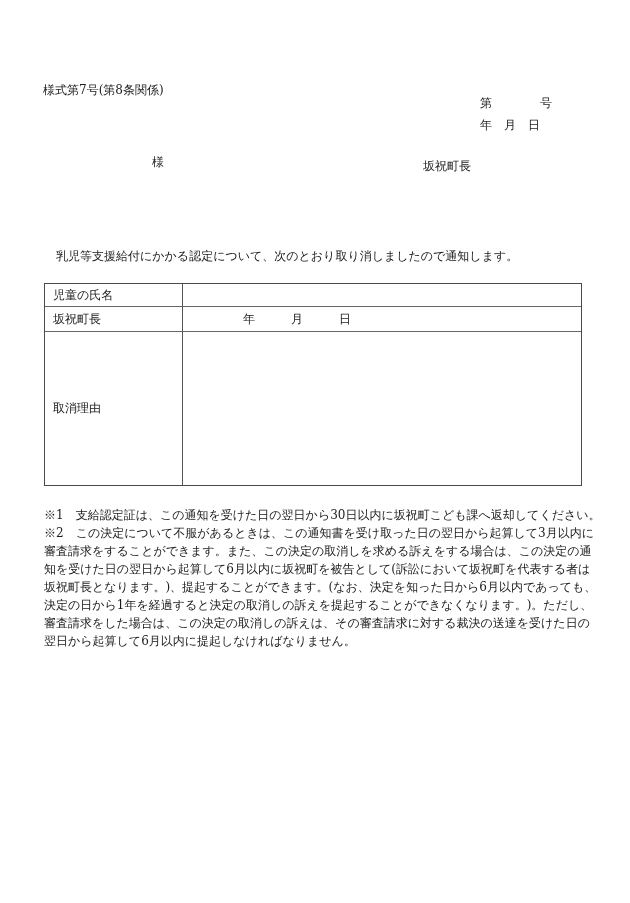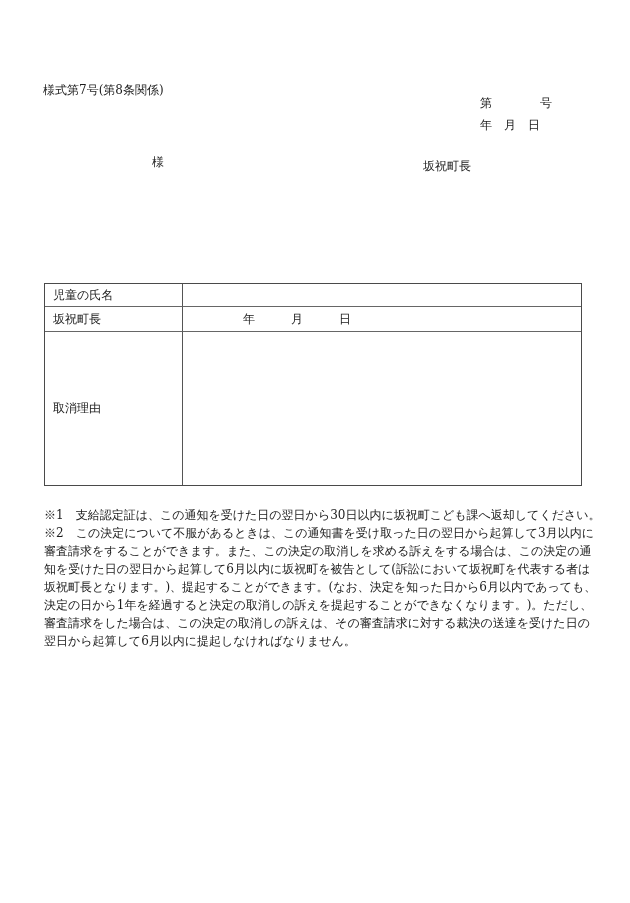--- a/index.html
+++ b/index.html
@@ -75,20 +75,21 @@
 
   <div class="abs doc-number pre">第　　　　号</div>
 
   <div class="abs date-line pre">年　月　日</div>
 
   <div class="abs addressee">様</div>
 
   <div class="abs sender">坂祝町長</div>
 
 
+  <div class="abs intro">乳児等支援給付にかかる認定について、次のとおり取り消しましたので通知します。</div>
 
   <div class="doc-table">
     <div class="cell label-cell hline">児童の氏名</div>
     <div class="cell hline"></div>
 
     <div class="cell label-cell hline">坂祝町長</div>
     <div class="cell hline date-value">年　　　月　　　日</div>
 
     <div class="cell label-cell">取消理由</div>
     <div class="cell"></div>

